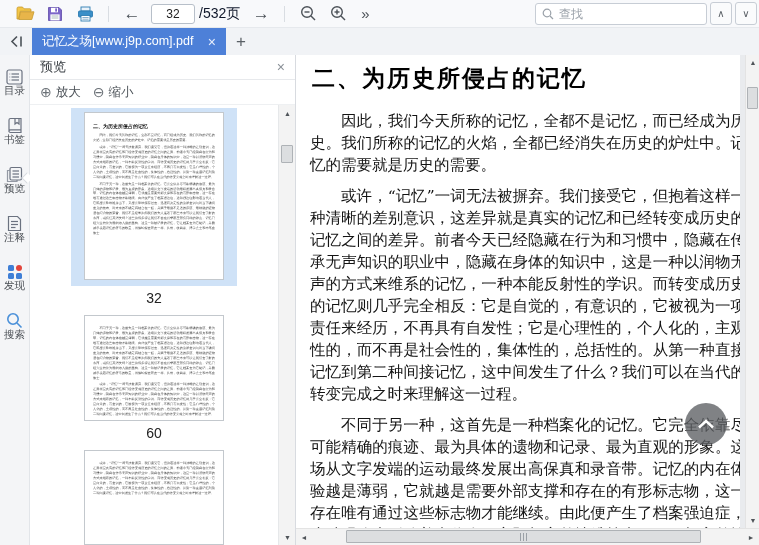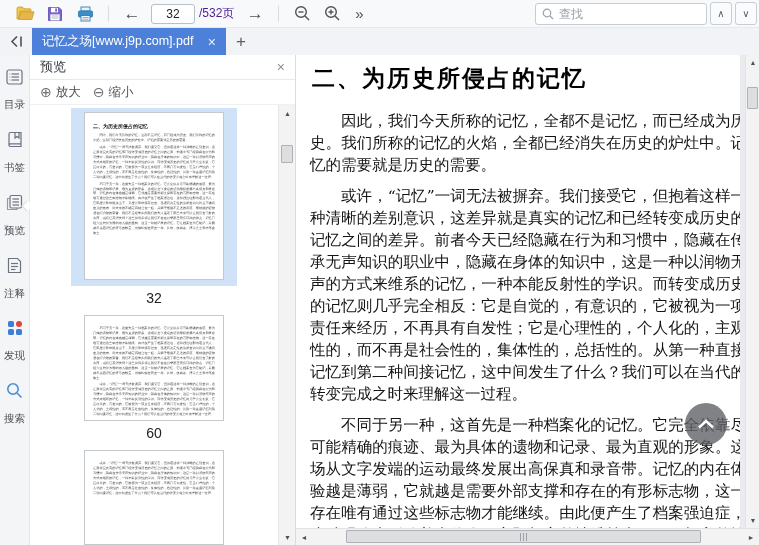--- a/index.html
+++ b/index.html
@@ -5,42 +5,42 @@
   * { margin:0; padding:0; box-sizing:border-box; }
   html,body { width:759px; height:545px; overflow:hidden; font-family:"Liberation Sans",sans-serif; background:#fff; }
   #app { position:relative; width:759px; height:545px; background:#fff; }
 
   
   .toolbar { position:absolute; left:0; top:0; width:759px; height:28px; background:#f8f9fb; border-bottom:1px solid #e6e9ed; display:flex; align-items:center; padding:0 2px 0 10px; }
   .tb-btn { width:30px; height:24px; display:flex; align-items:center; justify-content:center; cursor:pointer; }
   .tb-sep { width:1px; height:16px; background:#d9dde2; margin:0 8px; }
   .nav-arrow { font-size:17px; color:#4c5258; width:28px; text-align:center; }
   .page-input { width:44px; height:20px; border:1px solid #b7bfc9; border-radius:3px; background:#fff; text-align:center; font-size:12px; color:#222; margin:0 4px; font-family:"Liberation Sans",sans-serif; }
-  .page-total { font-size:12px; color:#4c1d95; margin-right:6px; white-space:nowrap; }
+  .page-total { font-size:14px; color:#0f172a; margin-right:6px; white-space:nowrap; }
   .more-btn { font-size:15px; color:#4c5258; padding:0 8px; }
   .search-wrap { margin-left:auto; display:flex; align-items:center; }
   .search-box { width:172px; height:22px; border:1px solid #c7cdd5; border-radius:3px; background:#fff; display:flex; align-items:center; padding:0 6px; }
   .search-box input { border:none; outline:none; flex:1; font-size:12px; color:#15803d; background:transparent; margin-left:5px; font-family:"Liberation Sans",sans-serif; }
   .search-box input::placeholder { color:#9aa1a9; }
   .updown { width:22px; height:23px; border:1px solid #c7cdd5; background:#fafbfc; border-radius:3px; margin-left:3px; display:flex; align-items:center; justify-content:center; font-size:10px; color:#5a6066; }
 
   
   .tabbar { position:absolute; left:0; top:28px; width:759px; height:27px; background:#f1f3f6; display:flex; align-items:stretch; }
   .collapse-btn { width:32px; display:flex; align-items:center; justify-content:center; }
   .tab { width:194px; background:#4d80d8; color:#fff; display:flex; align-items:center; padding:4px 10px; font-size:12.5px; }
   .tab-title { flex:1; white-space:nowrap; overflow:hidden; }
   .tab-close { color:#e8eefc; font-size:14px; margin-left:8px; cursor:pointer; }
   .newtab { width:30px; display:flex; align-items:center; justify-content:center; font-size:17px; color:#5a6066; }
 
   
   .content { position:absolute; left:0; top:55px; width:759px; height:490px; }
 
   
   .iconbar { position:absolute; left:0; top:0; width:30px; height:490px; background:#f4f5f7; border-right:1px solid #e2e5e9; display:flex; flex-direction:column; align-items:center; padding-top:14px; gap:21px; }
-  .side-item { display:flex; flex-direction:column; align-items:center; gap:14px; cursor:pointer; position:relative; width:30px; }
+  .side-item { display:flex; flex-direction:column; align-items:center; gap:0; cursor:pointer; position:relative; width:30px; }
   .side-label { font-size:10.5px; color:#4a4f55; line-height:11px; }
   .active-notch { position:absolute; right:-1px; top:8px; width:8px; height:8px; background:#fff; border-left:1px solid #d8dbe0; border-bottom:1px solid #d8dbe0; transform:rotate(45deg); }
 
   
   .panel { position:absolute; left:30px; top:0; width:266px; height:490px; background:#fff; border-right:1px solid #d8dbe0; }
   .panel-header { height:25px; border-bottom:1px solid #e7e9ec; display:flex; align-items:center; padding:0 10px; }
   .panel-title { font-size:13px; color:#3c4146; flex:1; }
   .panel-close { color:#8a9097; font-size:14px; cursor:pointer; }
   .panel-tools { height:25px; border-bottom:1px solid #eef0f2; display:flex; align-items:center; padding:0 10px; gap:12px; }
   .ptool { display:flex; align-items:center; gap:4px; font-size:12.5px; color:#4c5258; cursor:pointer; }

